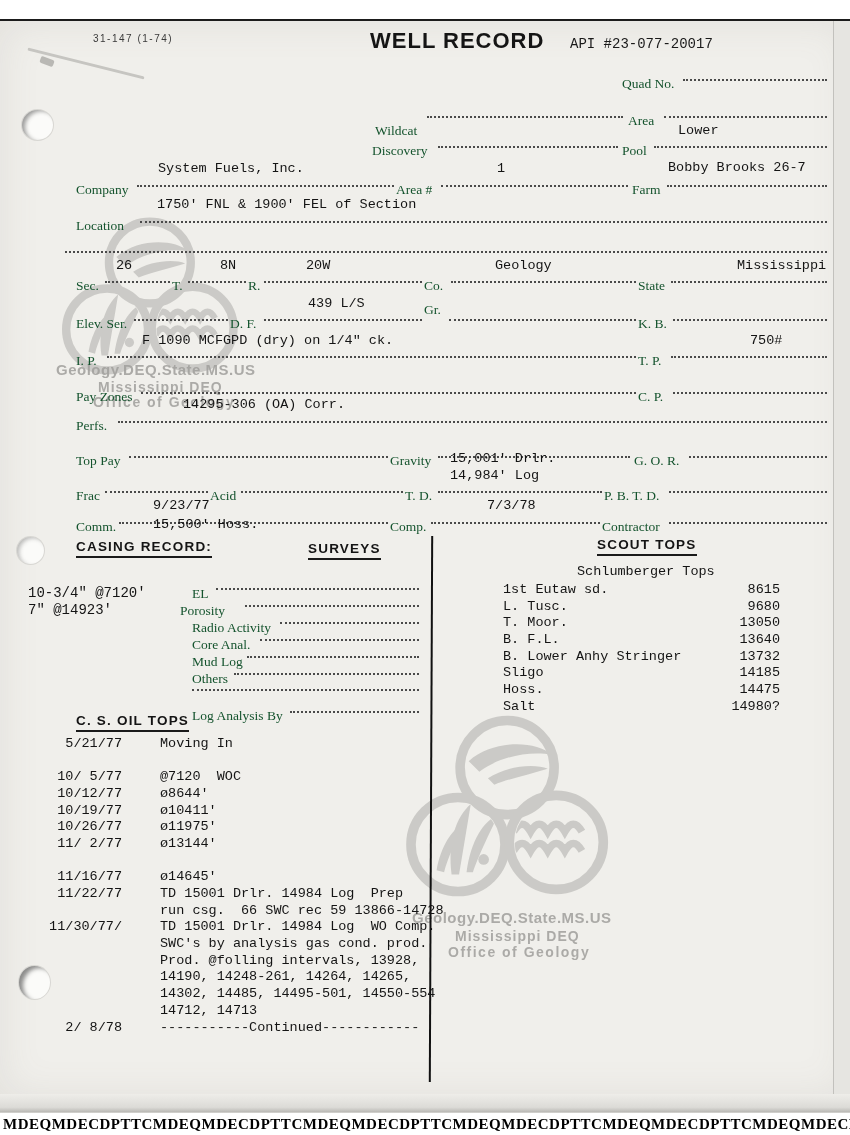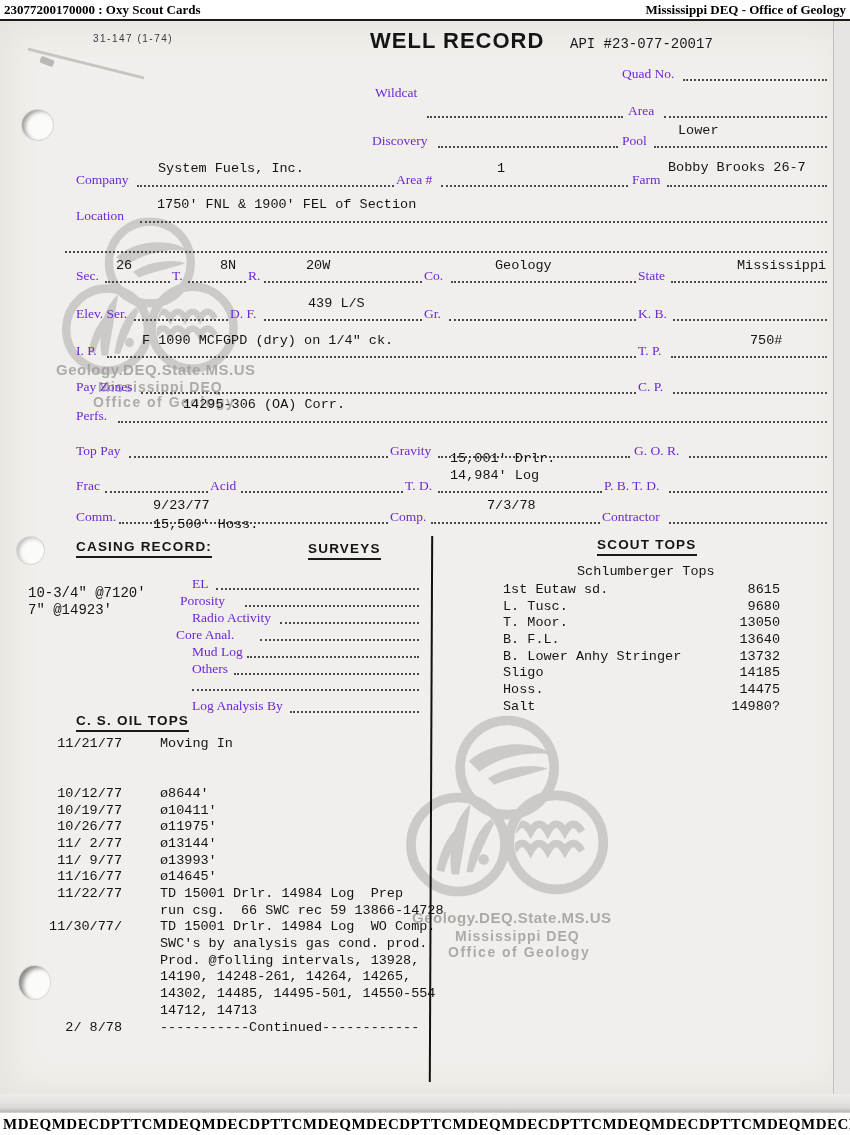--- a/index.html
+++ b/index.html
@@ -13,21 +13,21 @@
   .scan-edge{position:absolute;left:0;top:1094px;width:850px;height:19px;
          background:linear-gradient(to bottom,#eeede9,#dcdbd7 70%,#b9b8b4 95%,#e8e7e3);}
   
   .top-strip{position:absolute;left:0;top:0;width:850px;height:19px;background:#fff;}
   .top-strip .lt{position:absolute;left:4px;top:2px;font:bold 13px "Liberation Serif",serif;color:#000;}
   .top-strip .rt{position:absolute;right:4px;top:2px;font:bold 13px "Liberation Serif",serif;color:#000;}
   .bottom-strip{position:absolute;left:0;top:1113px;width:850px;height:22px;background:#fff;
          display:flex;justify-content:space-between;align-items:center;padding:0 3px;box-sizing:border-box;}
   .bottom-strip span{font:bold 15px "Liberation Serif",serif;color:#000;letter-spacing:.5px;}
   
-  .lbl{position:absolute;font:13.5px "Liberation Serif",serif;color:#6d28d9;white-space:nowrap;z-index:3;}
+  .lbl{position:absolute;font:13.5px "Liberation Serif",serif;color:#14532d;white-space:nowrap;z-index:3;margin-top:10px;}
   .lead{position:absolute;height:0;border-bottom:2px dotted #4a4a4a;z-index:2;}
   .typed{position:absolute;font:13.5px "Liberation Mono",monospace;color:#141414;white-space:pre;z-index:4;}
   .fnum{position:absolute;left:93px;top:33px;font:10px "Liberation Sans",sans-serif;
         letter-spacing:1.5px;color:#3a3a3a;z-index:3;}
   .title{position:absolute;left:370px;top:28px;font:bold 22px "Liberation Sans",sans-serif;
         letter-spacing:1px;color:#151515;z-index:3;}
   .api{position:absolute;left:570px;top:36px;font:14px "Liberation Mono",monospace;color:#1a1a1a;z-index:3;}
   .shead{position:absolute;font:bold 13.5px "Liberation Sans",sans-serif;letter-spacing:1.2px;
         color:#141414;border-bottom:2px solid #1a1a1a;padding-bottom:2px;z-index:3;}
   .mono{position:absolute;font:13.5px "Liberation Mono",monospace;color:#141414;white-space:pre;z-index:3;}
@@ -98,33 +98,29 @@
   <div class="wmtxt" style="left:98px;top:379px;font-size:14px;letter-spacing:1px">Mississippi DEQ</div>
   <div class="wmtxt" style="left:93px;top:394px;font-size:14px;letter-spacing:1.5px">Office of Geology</div>
 
   <svg class="wm" style="left:398px;top:712px" width="214" height="203" viewBox="0 0 200 190">
       <use href="#deqlogo"></use>
     </svg>
   <div class="wmtxt" style="left:412px;top:909px;font-size:15px;letter-spacing:.5px">Geology.DEQ.State.MS.US</div>
   <div class="wmtxt" style="left:455px;top:928px;font-size:14px;letter-spacing:1px">Mississippi DEQ</div>
   <div class="wmtxt" style="left:448px;top:944px;font-size:14px;letter-spacing:1.5px">Office of Geology</div>
 
-  <div class="top-strip">
-    <span class="lt">23077200170000 : Oxy Scout Cards</span>
-    <span class="rt">Mississippi DEQ - Office of Geology</span>
-  </div>
 
   <div class="fnum">31-147 (1-74)</div>
   <div class="title">WELL RECORD</div>
   <div class="api">API #23-077-20017</div>
 
   <span class="lbl" style="left:622px;top:66px">Quad No.</span>
   <div class="lead" style="left:683px;top:79px;width:144px"></div>
 
-  <span class="lbl" style="left:375px;top:85px">Wildcat</span>
+  <span class="lbl" style="left:375px;top:113px">Wildcat</span>
   <div class="lead" style="left:427px;top:116px;width:196px"></div>
   <span class="lbl" style="left:628px;top:103px">Area</span>
   <div class="lead" style="left:664px;top:116px;width:163px"></div>
 
   <span class="lbl" style="left:372px;top:133px">Discovery</span>
   <div class="lead" style="left:438px;top:146px;width:180px"></div>
   <span class="lbl" style="left:622px;top:133px">Pool</span>
   <div class="lead" style="left:654px;top:146px;width:173px"></div>
   <span class="typed" style="left:678px;top:123px">Lower</span>
 
@@ -157,21 +153,21 @@
   <span class="typed" style="left:495px;top:258px">Geology</span>
   <span class="lbl" style="left:638px;top:268px">State</span>
   <div class="lead" style="left:671px;top:281px;width:156px"></div>
   <span class="typed" style="left:737px;top:258px">Mississippi</span>
 
   <span class="lbl" style="left:76px;top:306px">Elev. Ser.</span>
   <div class="lead" style="left:134px;top:319px;width:94px"></div>
   <span class="lbl" style="left:230px;top:306px">D. F.</span>
   <div class="lead" style="left:264px;top:319px;width:158px"></div>
   <span class="typed" style="left:308px;top:296px">439 L/S</span>
-  <span class="lbl" style="left:424px;top:306px">Gr.</span>
+  <span class="lbl" style="left:424px;top:292px">Gr.</span>
   <div class="lead" style="left:449px;top:319px;width:187px"></div>
   <span class="lbl" style="left:638px;top:306px">K. B.</span>
   <div class="lead" style="left:673px;top:319px;width:154px"></div>
 
   <span class="lbl" style="left:76px;top:343px">I. P.</span>
   <div class="lead" style="left:107px;top:356px;width:529px"></div>
   <span class="typed" style="left:142px;top:333px">F 1090 MCFGPD (dry) on 1/4" ck.</span>
   <span class="lbl" style="left:638px;top:343px">T. P.</span>
   <div class="lead" style="left:671px;top:356px;width:156px"></div>
   <span class="typed" style="left:750px;top:333px">750#</span>
@@ -220,21 +216,21 @@
 
   <div class="mono" style="left:28px;top:585px;font-size:14px">10-3/4" @7120'</div>
   <div class="mono" style="left:28px;top:602px;font-size:14px">7" @14923'</div>
 
   <span class="lbl" style="left:192px;top:576px">EL</span>
   <div class="lead" style="left:216px;top:588px;width:203px"></div>
   <span class="lbl" style="left:180px;top:593px">Porosity</span>
   <div class="lead" style="left:245px;top:605px;width:174px"></div>
   <span class="lbl" style="left:192px;top:610px">Radio Activity</span>
   <div class="lead" style="left:280px;top:622px;width:139px"></div>
-  <span class="lbl" style="left:176px;top:627px">Core Anal.</span>
+  <span class="lbl" style="left:192px;top:627px">Core Anal.</span>
   <div class="lead" style="left:260px;top:639px;width:159px"></div>
   <span class="lbl" style="left:192px;top:644px">Mud Log</span>
   <div class="lead" style="left:247px;top:656px;width:172px"></div>
   <span class="lbl" style="left:192px;top:661px">Others</span>
   <div class="lead" style="left:234px;top:673px;width:185px"></div>
   <div class="lead" style="left:192px;top:689px;width:227px"></div>
   <span class="lbl" style="left:192px;top:698px">Log Analysis By</span>
   <div class="lead" style="left:290px;top:711px;width:129px"></div>
 
   <div class="mono" style="left:577px;top:564px">Schlumberger Tops</div>
@@ -266,42 +262,42 @@
     <span>Hoss.</span>
     <span>14475</span>
     </div>
   <div class="st-row" style="top:699px">
     <span>Salt</span>
     <span>14980?</span>
     </div>
 
   <div class="shead" style="left:76px;top:713px">C. S. OIL TOPS</div>
   <div class="ot-row" style="top:736px">
-    <span class="ot-date">11/21/77</span>
+    <span class="ot-date">5/21/77</span>
     <span class="ot-text">Moving In</span>
+    </div>
+  <div class="ot-row" style="top:769px">
+    <span class="ot-date">10/ 5/77</span>
+    <span class="ot-text">@7120  WOC</span>
     </div>
   <div class="ot-row" style="top:786px">
     <span class="ot-date">10/12/77</span>
     <span class="ot-text">ø8644'</span>
     </div>
   <div class="ot-row" style="top:803px">
     <span class="ot-date">10/19/77</span>
     <span class="ot-text">ø10411'</span>
     </div>
   <div class="ot-row" style="top:819px">
     <span class="ot-date">10/26/77</span>
     <span class="ot-text">ø11975'</span>
     </div>
   <div class="ot-row" style="top:836px">
     <span class="ot-date">11/ 2/77</span>
     <span class="ot-text">ø13144'</span>
-    </div>
-  <div class="ot-row" style="top:853px">
-    <span class="ot-date">11/ 9/77</span>
-    <span class="ot-text">ø13993'</span>
     </div>
   <div class="ot-row" style="top:869px">
     <span class="ot-date">11/16/77</span>
     <span class="ot-text">ø14645'</span>
     </div>
   <div class="ot-row" style="top:886px">
     <span class="ot-date">11/22/77</span>
     <span class="ot-text">TD 15001 Drlr. 14984 Log  Prep</span>
     </div>
   <div class="ot-row" style="top:903px">

